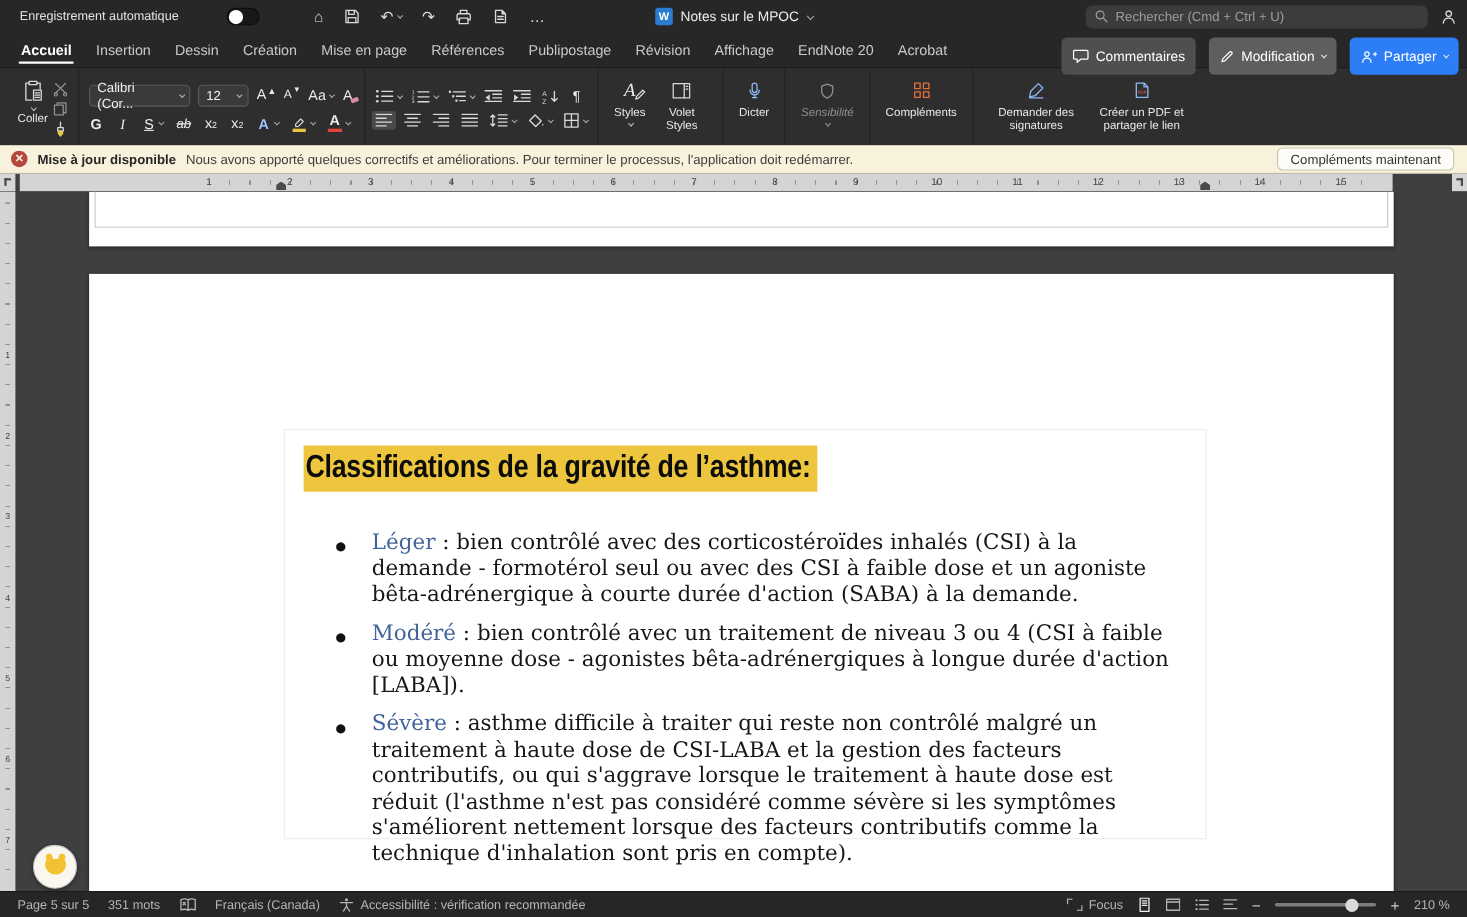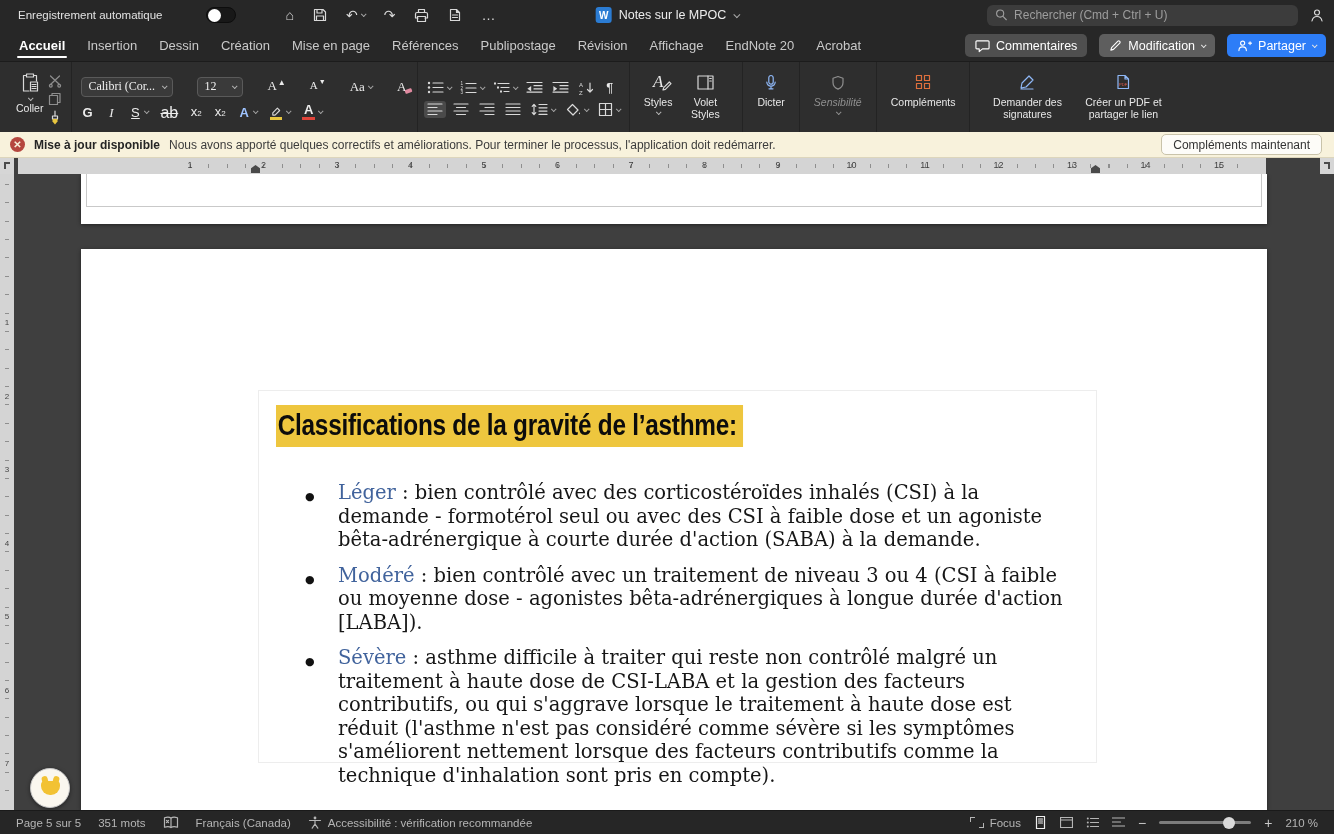--- a/index.html
+++ b/index.html
@@ -28,21 +28,21 @@
   .search input::placeholder { color: #9d9d9d; }
   .account { position: absolute; right: 9px; top: 8px; }
 
   
   .tabrow { height: 32px; background: #272727; border-bottom: 1px solid #1c1c1c; display: flex; align-items: flex-end; padding: 0 8px; position: relative; flex: 0 0 auto; }
   .tabs { display: flex; }
   .tab { font-size: 13px; color: #c9c9c9; padding: 0 11px 8px; position: relative; white-space: nowrap; }
   .tab.active { color: #ffffff; font-weight: bold; }
   .tab.active::after { content: ""; position: absolute; left: 9px; right: 9px; bottom: 3px; height: 2px; background: #fff; border-radius: 1px; }
   .tab-actions { position: absolute; right: 8px; top: 4px; display: flex; gap: 12px; }
-  .pill { height: 23px; border-radius: 5px; display: flex; align-items: center; gap: 6px; padding: 0 10px; font-size: 12.5px; color: #fff; }
+  .pill { height: 34px; border-radius: 5px; display: flex; align-items: center; gap: 6px; padding: 0 10px; font-size: 12.5px; color: #fff; }
   .pill .cv { width: 4px; height: 4px; color: #e6e6e6; }
   .pill.comments { background: #4f4f4f; }
   .pill.editing  { background: #5e5e5e; }
   .pill.share    { background: #2d7df7; }
 
   
   .ribbon { height: 70px; background: #2e2e2e; display: flex; align-items: stretch; padding: 0 2px; flex: 0 0 auto; }
   .group { display: flex; padding: 5px 9px 2px; }
   .group + .group { border-left: 1px solid #232323; }
   .bigbtn { display: flex; flex-direction: column; align-items: center; gap: 2px; font-size: 10.5px; color: #e8e8e8; padding: 2px 5px 0; text-align: center; }
@@ -51,21 +51,21 @@
   .bigbtn .cv { width: 4px; height: 4px; color: #b8b8b8; }
   .bigbtn.disabled .blabel { color: #8f8f8f; font-style: italic; }
   .col2 { display: flex; flex-direction: column; justify-content: center; gap: 7px; }
   .rowi { display: flex; align-items: center; gap: 11px; }
   .combo { background: #3a3a3a; border: 1px solid #5a5a5a; border-radius: 4px; height: 20px; display: flex; align-items: center; justify-content: space-between; padding: 0 6px; font-size: 12px; color: #f0f0f0; gap: 6px; }
   .combo .cv { width: 4px; height: 4px; color: #b5b5b5; }
   .lb { font-size: 13px; color: #ececec; min-width: 12px; text-align: center; line-height: 15px; display: inline-flex; align-items: baseline; justify-content: center; }
   .lb.bold { font-weight: bold; }
   .lb.ital { font-style: italic; font-family: "Liberation Serif", serif; }
   .lb.und  { text-decoration: underline; }
-  .lb.strk { text-decoration: line-through; font-size: 16px; }
+  .lb.strk { text-decoration: line-through; font-size: 12px; font-style: italic; }
   .lb sub, .lb sup { font-size: 8px; }
   .iconbtn { display: flex; align-items: center; gap: 3px; color: #cfcfcf; }
   .iconbtn .cv { width: 4px; height: 4px; color: #a5a5a5; }
   .iconbtn.selected { background: #4a4a4a; border-radius: 3px; padding: 2px 3px; margin: -2px -3px; }
   .fontcolor { display: flex; flex-direction: column; align-items: center; gap: 1px; }
   .fontcolor .bar { width: 13px; height: 3px; background: #e0443a; }
   .hl-tip { width: 12px; height: 3px; background: #e8c63f; }
   .grow-caret { font-size: 8px; margin-left: 1px; transform: translateY(-5px); }
   .clearfmt { position: relative; }
   .clearfmt .er { position: absolute; right: -4px; bottom: 1px; width: 7px; height: 4px; background: #e08aa0; border-radius: 1px; transform: rotate(-20deg); }
@@ -261,21 +261,21 @@
               <path d="M7 1v5"></path>
               <rect x="4.5" y="6" width="5" height="3"></rect>
               <path d="M4.5 9h5v2.5L7 14.5 4.5 11.5z" fill="#e8c63f" stroke="none"></path>
             </svg>
           </span>
       </div>
     </div>
 
     <div class="group">
       <div class="col2">
-        <div class="rowi" style="gap:24px;font-family:Liberation Serif, serif;">
+        <div class="rowi" style="gap:7px;">
           <div class="combo" style="width:92px;">
               <span>Calibri (Cor...</span>
               <span class="cv"></span>
             </div>
           <div class="combo" style="width:46px;">
               <span>12</span>
               <span class="cv"></span>
             </div>
           <span class="lb">
               <span>A</span>

